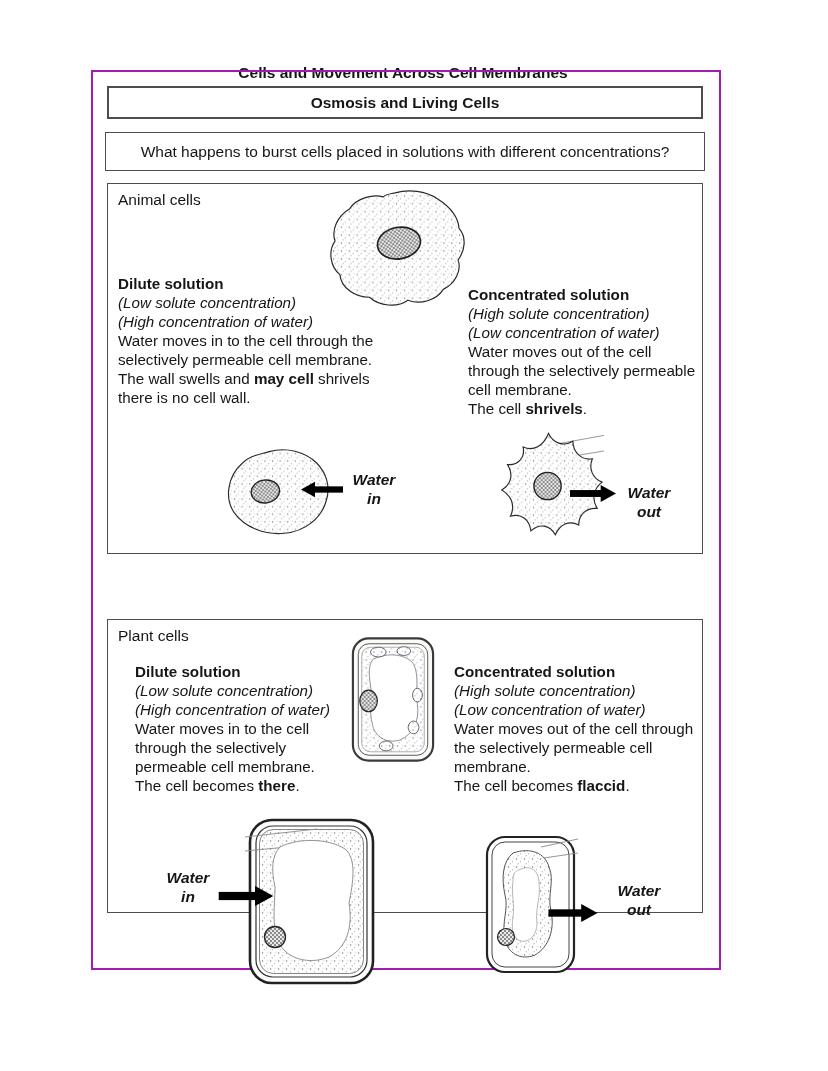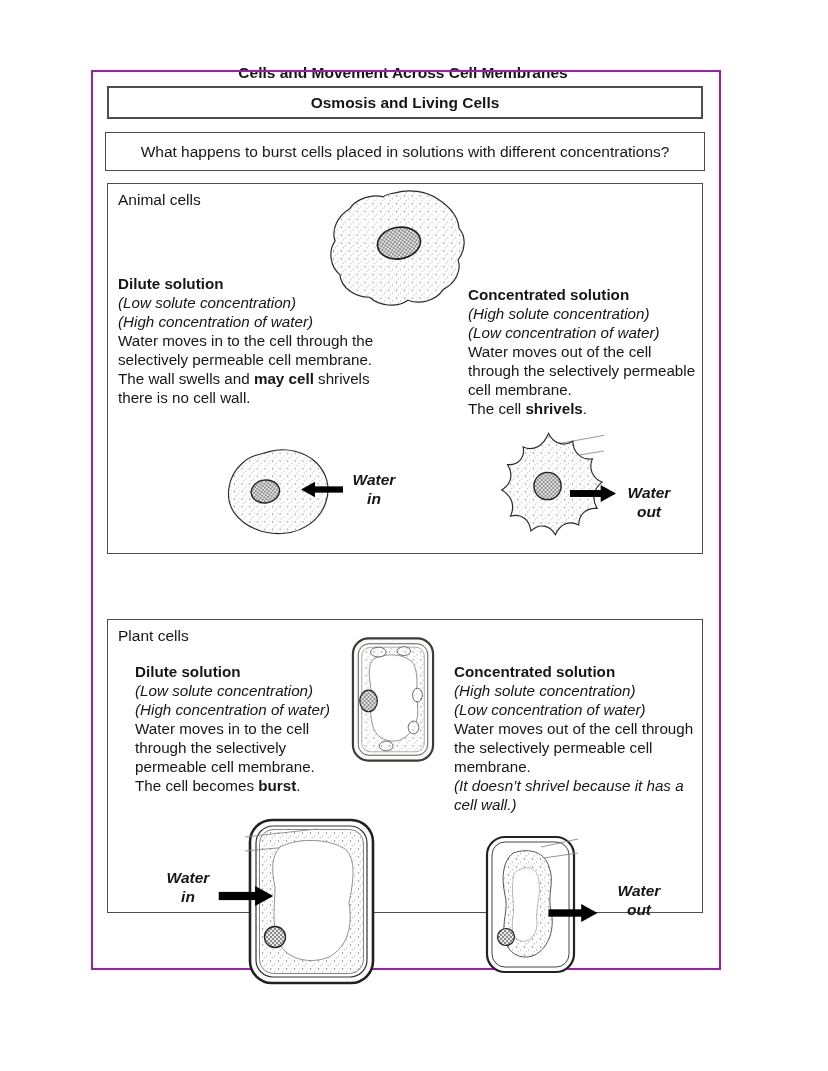--- a/index.html
+++ b/index.html
@@ -134,29 +134,29 @@
           <ellipse cx="38" cy="114" rx="7" ry="5" fill="url(#stip)" stroke="#444" stroke-width="0.8"></ellipse>
           <ellipse cx="20" cy="68" rx="9" ry="11" fill="url(#hatch)" stroke="#222" stroke-width="1.2"></ellipse>
         </svg>
       </div>
 
       <div class="textcol" style="left:27px; top:42px; width:220px;">
         <div class="b">Dilute solution</div>
         <div class="i">(Low solute concentration)</div>
         <div class="i">(High concentration of water)</div>
         <div>Water moves in to the cell through the selectively permeable cell membrane.</div>
-        <div><span>The cell becomes </span><span class="b">burst</span><span>.</span></div>
+        <div><span>The cell becomes </span><span class="b">there</span><span>.</span></div>
       </div>
 
       <div class="textcol" style="left:346px; top:42px; width:240px;">
         <div class="b">Concentrated solution</div>
         <div class="i">(High solute concentration)</div>
         <div class="i">(Low concentration of water)</div>
         <div>Water moves out of the cell through the selectively permeable cell membrane.</div>
-        <div class="i">(It doesn’t shrivel because it has a cell wall.)</div>
+        <div><span>The cell becomes </span><span class="b">flaccid</span><span>.</span></div>
       </div>
 
       <div class="fig" style="left:137px; top:195px;">
         <svg width="133" height="173" viewBox="0 0 133 173">
           <rect x="5" y="5" width="123" height="163" rx="22" fill="#ffffff" stroke="#222" stroke-width="2.6"></rect>
           <rect x="11" y="11" width="111" height="151" rx="17" fill="none" stroke="#333" stroke-width="1.2"></rect>
           <rect x="14.5" y="14.5" width="104" height="144" rx="14" fill="url(#stip)" stroke="#666" stroke-width="0.8"></rect>
           <line x1="0" y1="22" x2="72" y2="14" stroke="#8a8a8a" stroke-width="0.9"></line>
           <line x1="0" y1="36" x2="64" y2="30" stroke="#8a8a8a" stroke-width="0.9"></line>
           <path d="M35,32 C55,22 85,24 100,34 C112,44 108,68 104,88 C108,112 102,132 84,142 C64,150 42,144 34,128 C26,110 30,90 30,72 C26,54 27,40 35,32 Z" fill="#ffffff" stroke="#888" stroke-width="0.9"></path>

